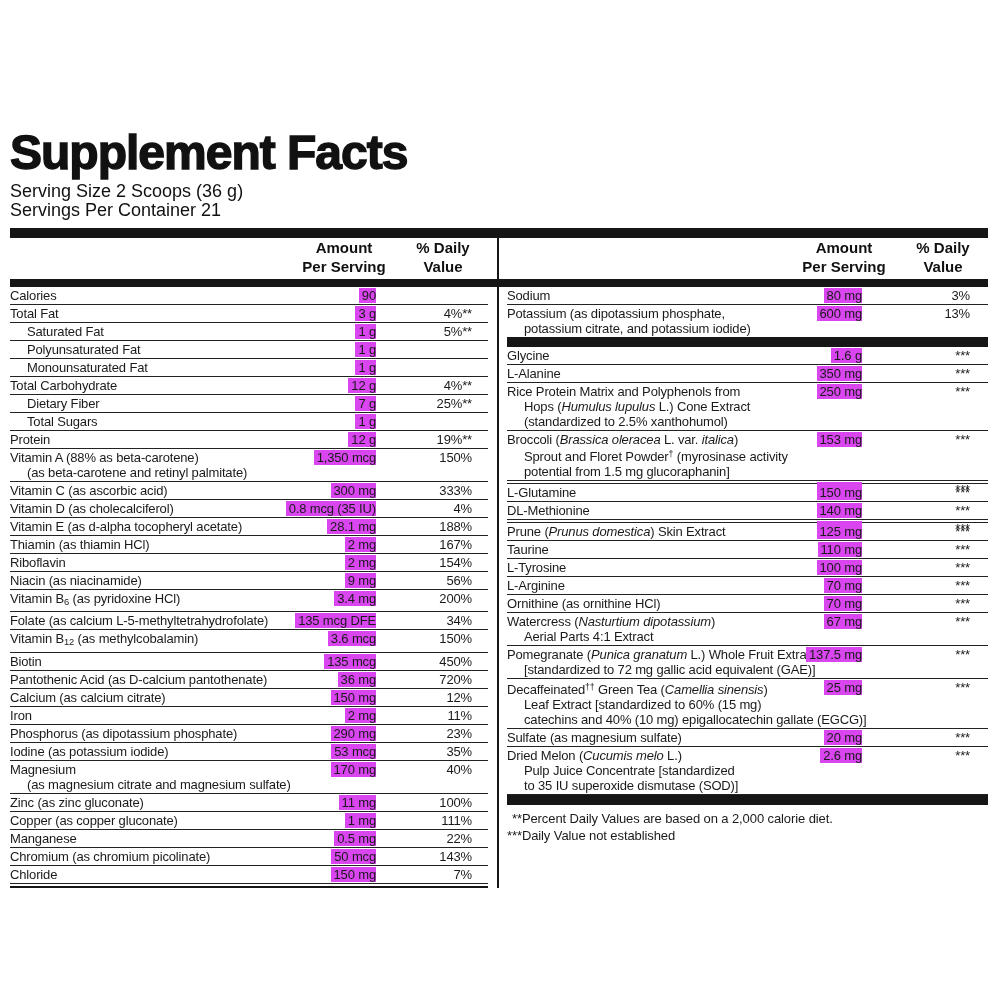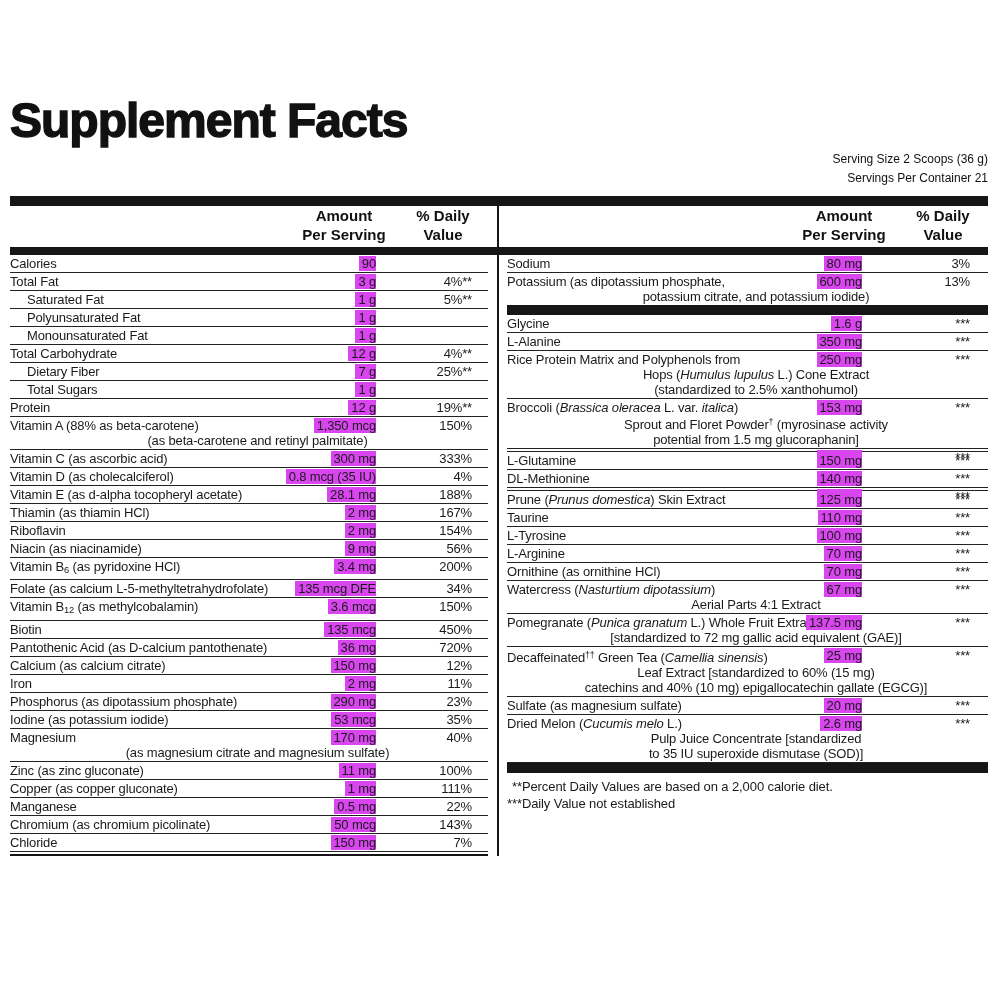--- a/index.html
+++ b/index.html
@@ -1,40 +1,40 @@
 <!DOCTYPE html>
 <html><head>
 <meta charset="utf-8">
 <style>
   html,body{margin:0;padding:0;background:#fff;}
   .page{position:relative;width:1000px;height:1000px;background:#fff;overflow:hidden;
         font-family:"Liberation Sans",sans-serif;color:#1a1a1a;}
-  .label{position:absolute;left:10px;top:100px;width:978px;}
+  .label{position:absolute;left:10px;top:132px;width:978px;}
   .title{font-size:48px;line-height:42px;font-weight:bold;letter-spacing:-1px;
          -webkit-text-stroke:1.4px #111;color:#111;margin:0 0 8px 0;}
-  .serving-line{font-size:12px;line-height:19px;color:#111;text-align:right;}
+  .serving-line{font-size:18px;line-height:19px;color:#111;}
   .facts{position:relative;margin-top:8px;}
   .hbar{height:10px;background:#161616;}
   .hbar.mid{height:8px;}
   .header-row{display:flex;}
   .colhead{position:relative;height:41px;}
   .colhead.left{width:478px;margin-right:19px;}
   .colhead.right{width:481px;}
   .hcell{position:absolute;bottom:3px;text-align:center;font-weight:bold;
          font-size:15px;line-height:19px;color:#111;}
   .hcell.amt-h{right:83px;width:122px;}
   .hcell.dv-h{right:2px;width:86px;}
   .cols{display:flex;align-items:flex-start;}
   .col{font-size:13px;line-height:15px;letter-spacing:-0.15px;}
   .col.left{width:478px;margin-right:19px;--amt-right:112px;--dv-right:16px;}
   .col.right{width:481px;--amt-right:126px;--dv-right:18px;}
   .row{position:relative;padding:1px 0;border-bottom:1.5px solid #222;}
   .row.pre-bar{border-bottom:none;}
   .nm-line{white-space:nowrap;}
-  .nm-line.cont{padding-left:17px;text-align:center;}
+  .nm-line.cont{padding-left:17px;}
   .row.indent .nm-line{padding-left:17px;}
   .amt{position:absolute;top:1px;right:var(--amt-right);white-space:nowrap;
        background:#d946ef;padding-left:3px;}
   .dv{position:absolute;top:1px;right:var(--dv-right);white-space:nowrap;}
   .it{font-style:italic;}
   .sb{font-size:0.72em;vertical-align:-0.25em;}
   .sp{font-size:0.68em;vertical-align:0.45em;}
   .double-end{height:2px;background:#161616;margin-top:2px;}
   .footnotes{margin-top:5px;font-size:13px;line-height:17px;letter-spacing:-0.1px;}
   .fn1{padding-left:5px;}

